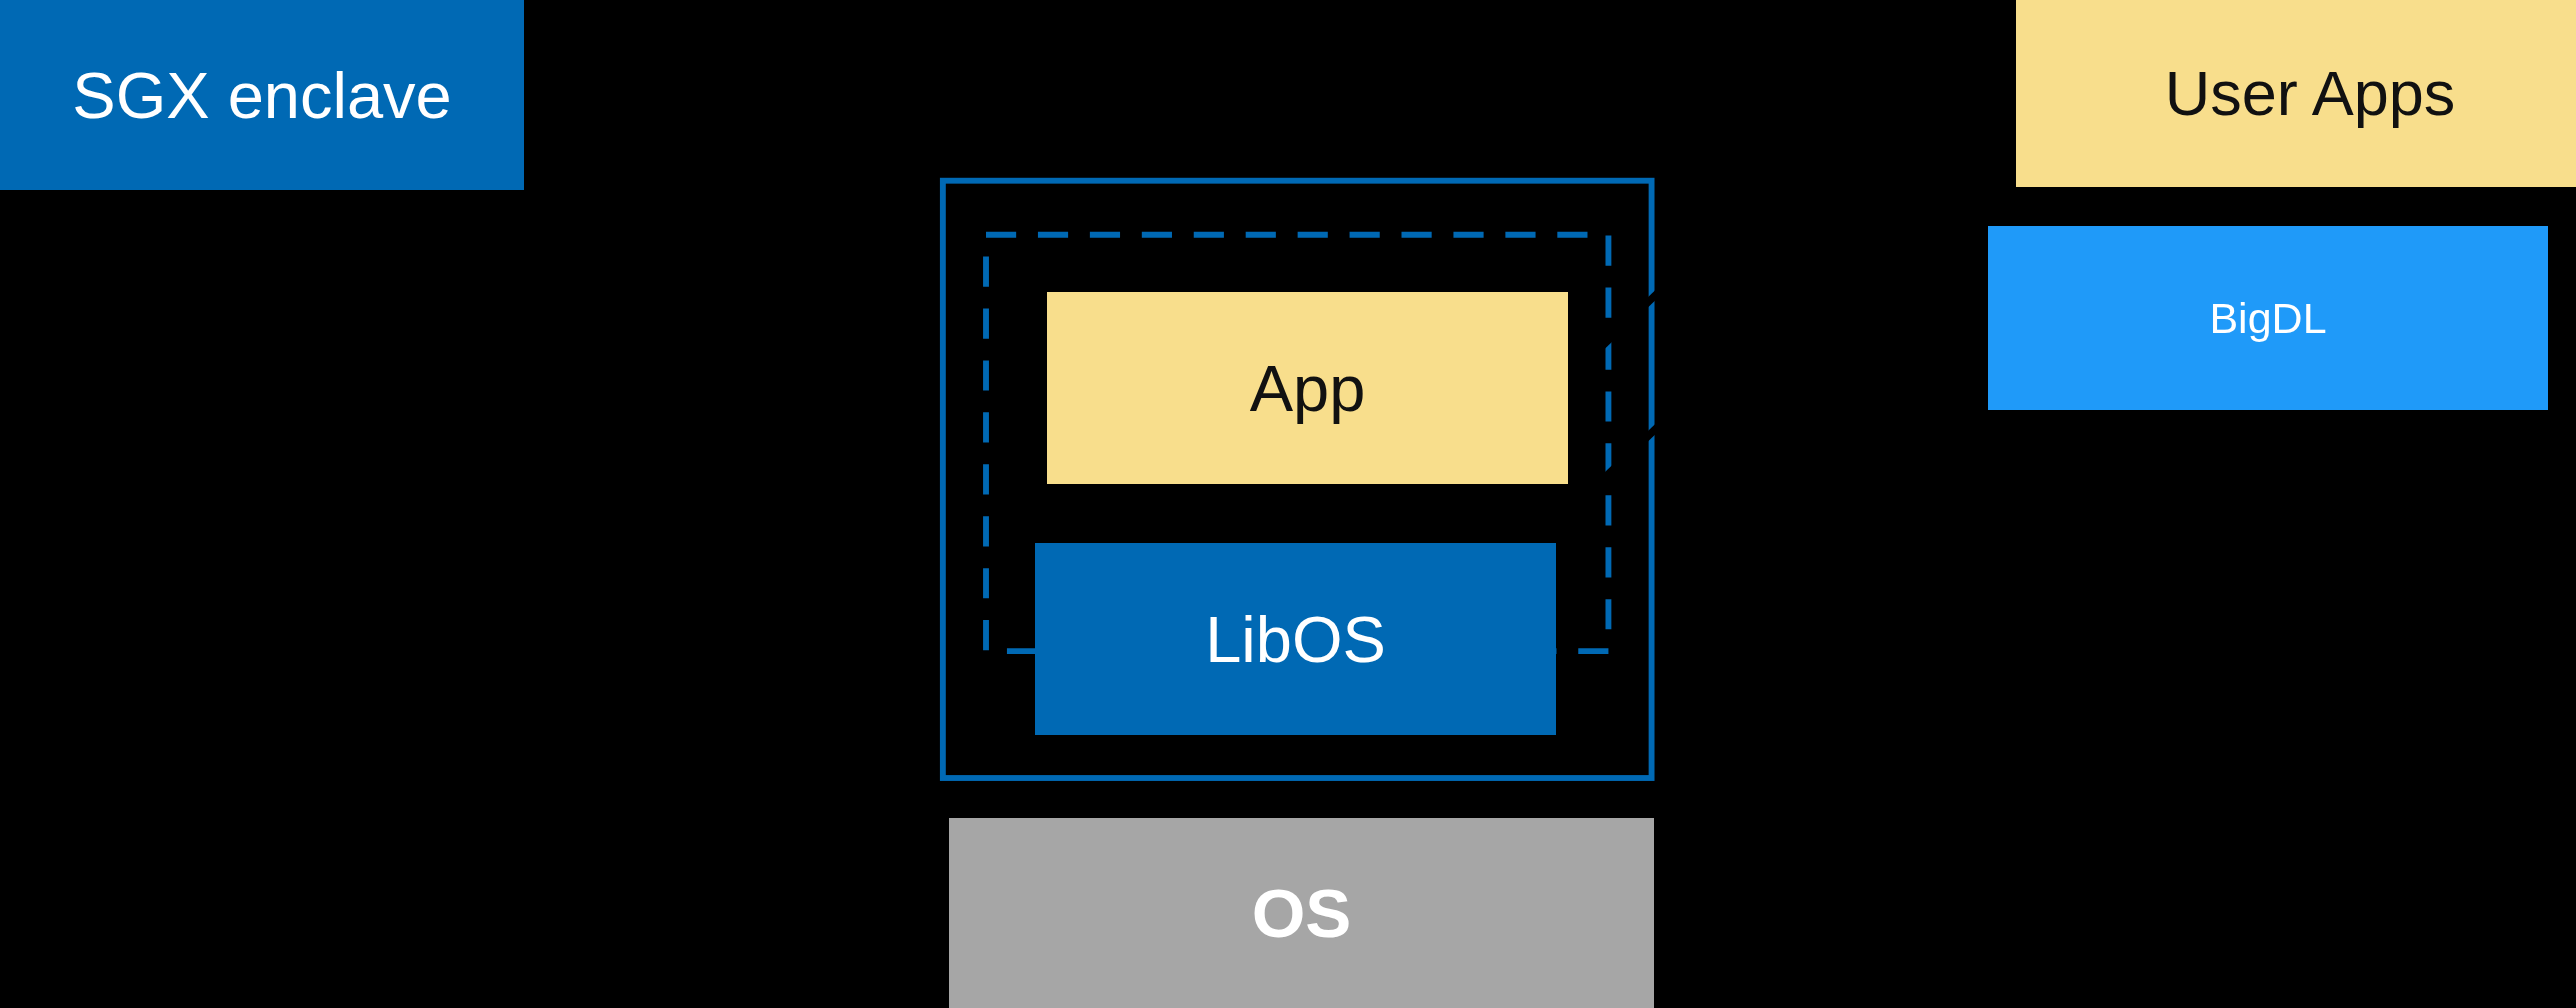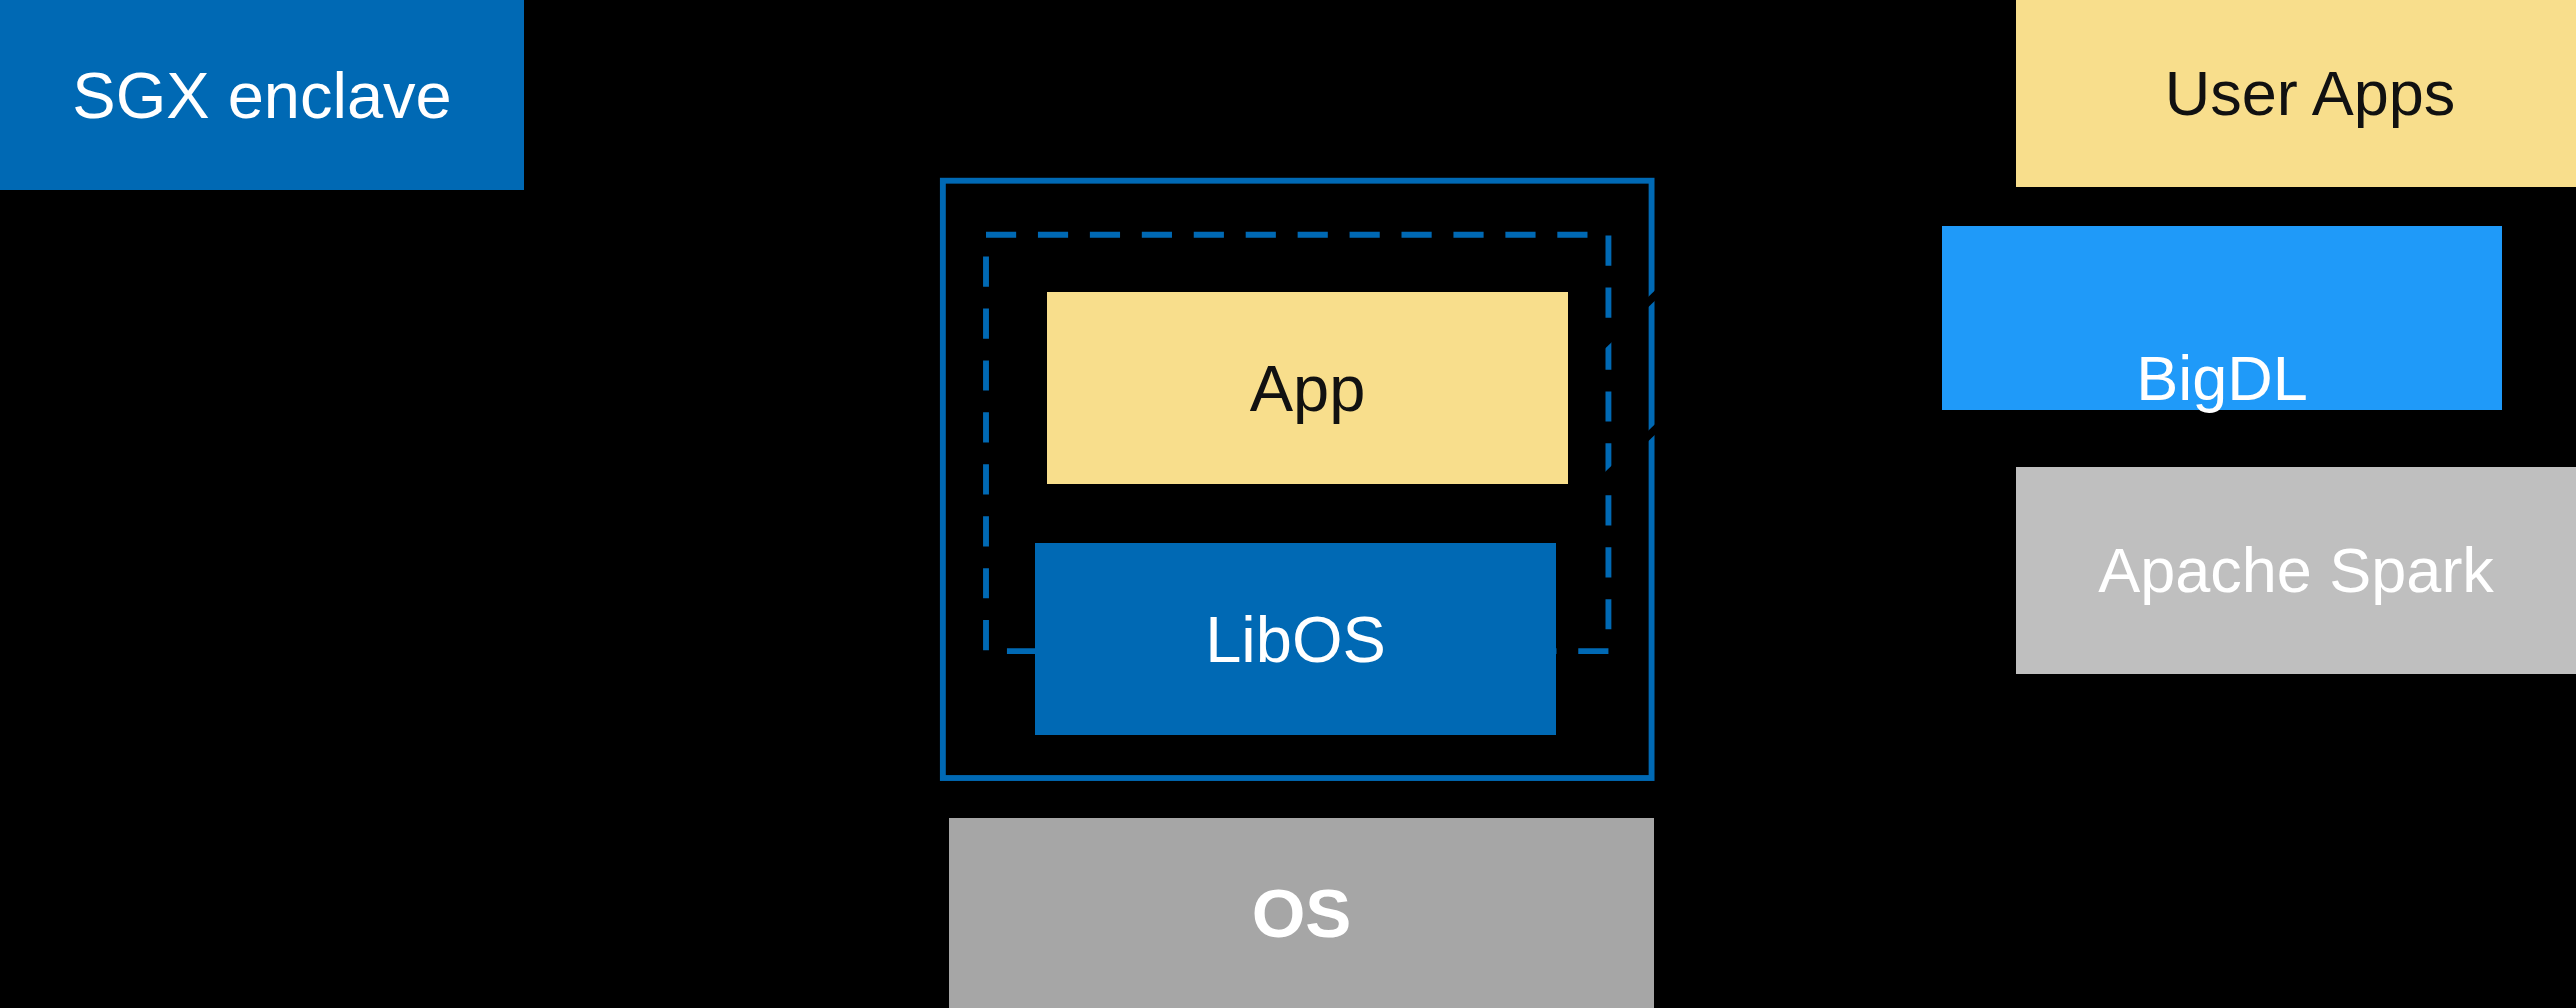--- a/index.html
+++ b/index.html
@@ -66,26 +66,25 @@
   
   #user-apps-box {
     left: 2016px; top: 0; width: 560px; height: 187px;
     background: var(--app-yellow);
     color: var(--label-dark);
     font-size: 63px;
     z-index: 2;
     padding-left: 28px;
   }
   #bigdl-box {
-    left: 1942px; top: 226px; width: 560px; height: 184px;
+    left: 1988px; top: 226px; width: 560px; height: 184px;
     background: var(--bigdl-blue);
     color: var(--label-light);
-    font-size: 63px;
+    font-size: 43px;
     z-index: 2;
-    align-items: flex-end;
   }
   #spark-box {
     left: 2016px; top: 467px; width: 560px; height: 207px;
     background: var(--spark-gray);
     color: var(--label-light);
     font-size: 63px;
     z-index: 2;
   }
   svg.overlay {
     position: absolute;
@@ -123,23 +122,20 @@
   </div>
 
   <div class="box" id="user-apps-box">
     <span>User Apps</span>
   </div>
 
   <div class="box" id="bigdl-box">
     <span>BigDL</span>
   </div>
 
-  <div class="box" id="spark-box">
-    <span>Apache Spark</span>
-  </div>
 
   <svg class="overlay" id="annotations-layer" viewBox="0 0 3075 1204" xmlns="http://www.w3.org/2000/svg">
 
     <line x1="2020" y1="310" x2="1898" y2="427" stroke="#000000" stroke-width="9"></line>
 
     <line x1="2020" y1="470" x2="1884" y2="600" stroke="#000000" stroke-width="9"></line>
 
     <line x1="758" y1="615" x2="634" y2="615" stroke="#000000" stroke-width="8"></line>
     <circle cx="630" cy="615" r="12" fill="#000000"></circle>
   </svg>

